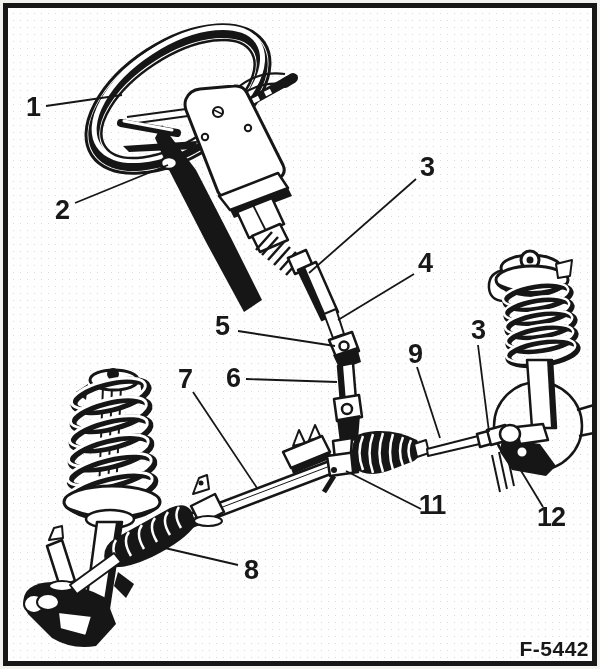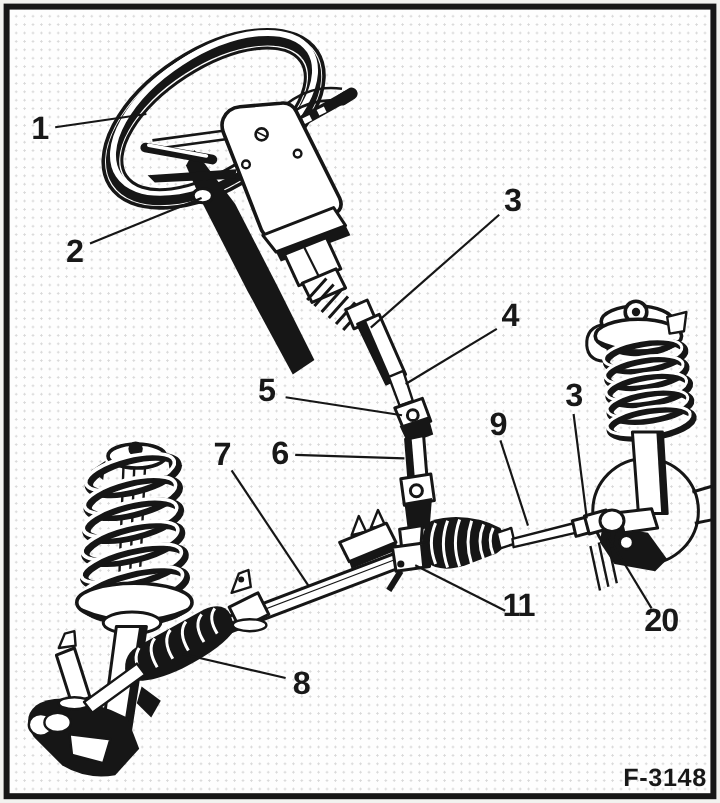--- a/index.html
+++ b/index.html
@@ -240,18 +240,18 @@
   <div class="callout" style="left:62px;  top:210px;">2</div>
   <div class="callout" style="left:427px; top:167px;">3</div>
   <div class="callout" style="left:425px; top:263px;">4</div>
   <div class="callout" style="left:222px; top:326px;">5</div>
   <div class="callout" style="left:233px; top:378px;">6</div>
   <div class="callout" style="left:185px; top:379px;">7</div>
   <div class="callout" style="left:251px; top:570px;">8</div>
   <div class="callout" style="left:415px; top:354px;">9</div>
   <div class="callout" style="left:478px; top:330px;">3</div>
   <div class="callout" style="left:432px; top:505px;">11</div>
-  <div class="callout" style="left:551px; top:517px;">20</div>
-
-  <div class="figure-code">F-3148</div>
+  <div class="callout" style="left:551px; top:517px;">12</div>
+
+  <div class="figure-code">F-5442</div>
 
   <div class="frame-border"></div>
 </div>
 
 </body></html>

